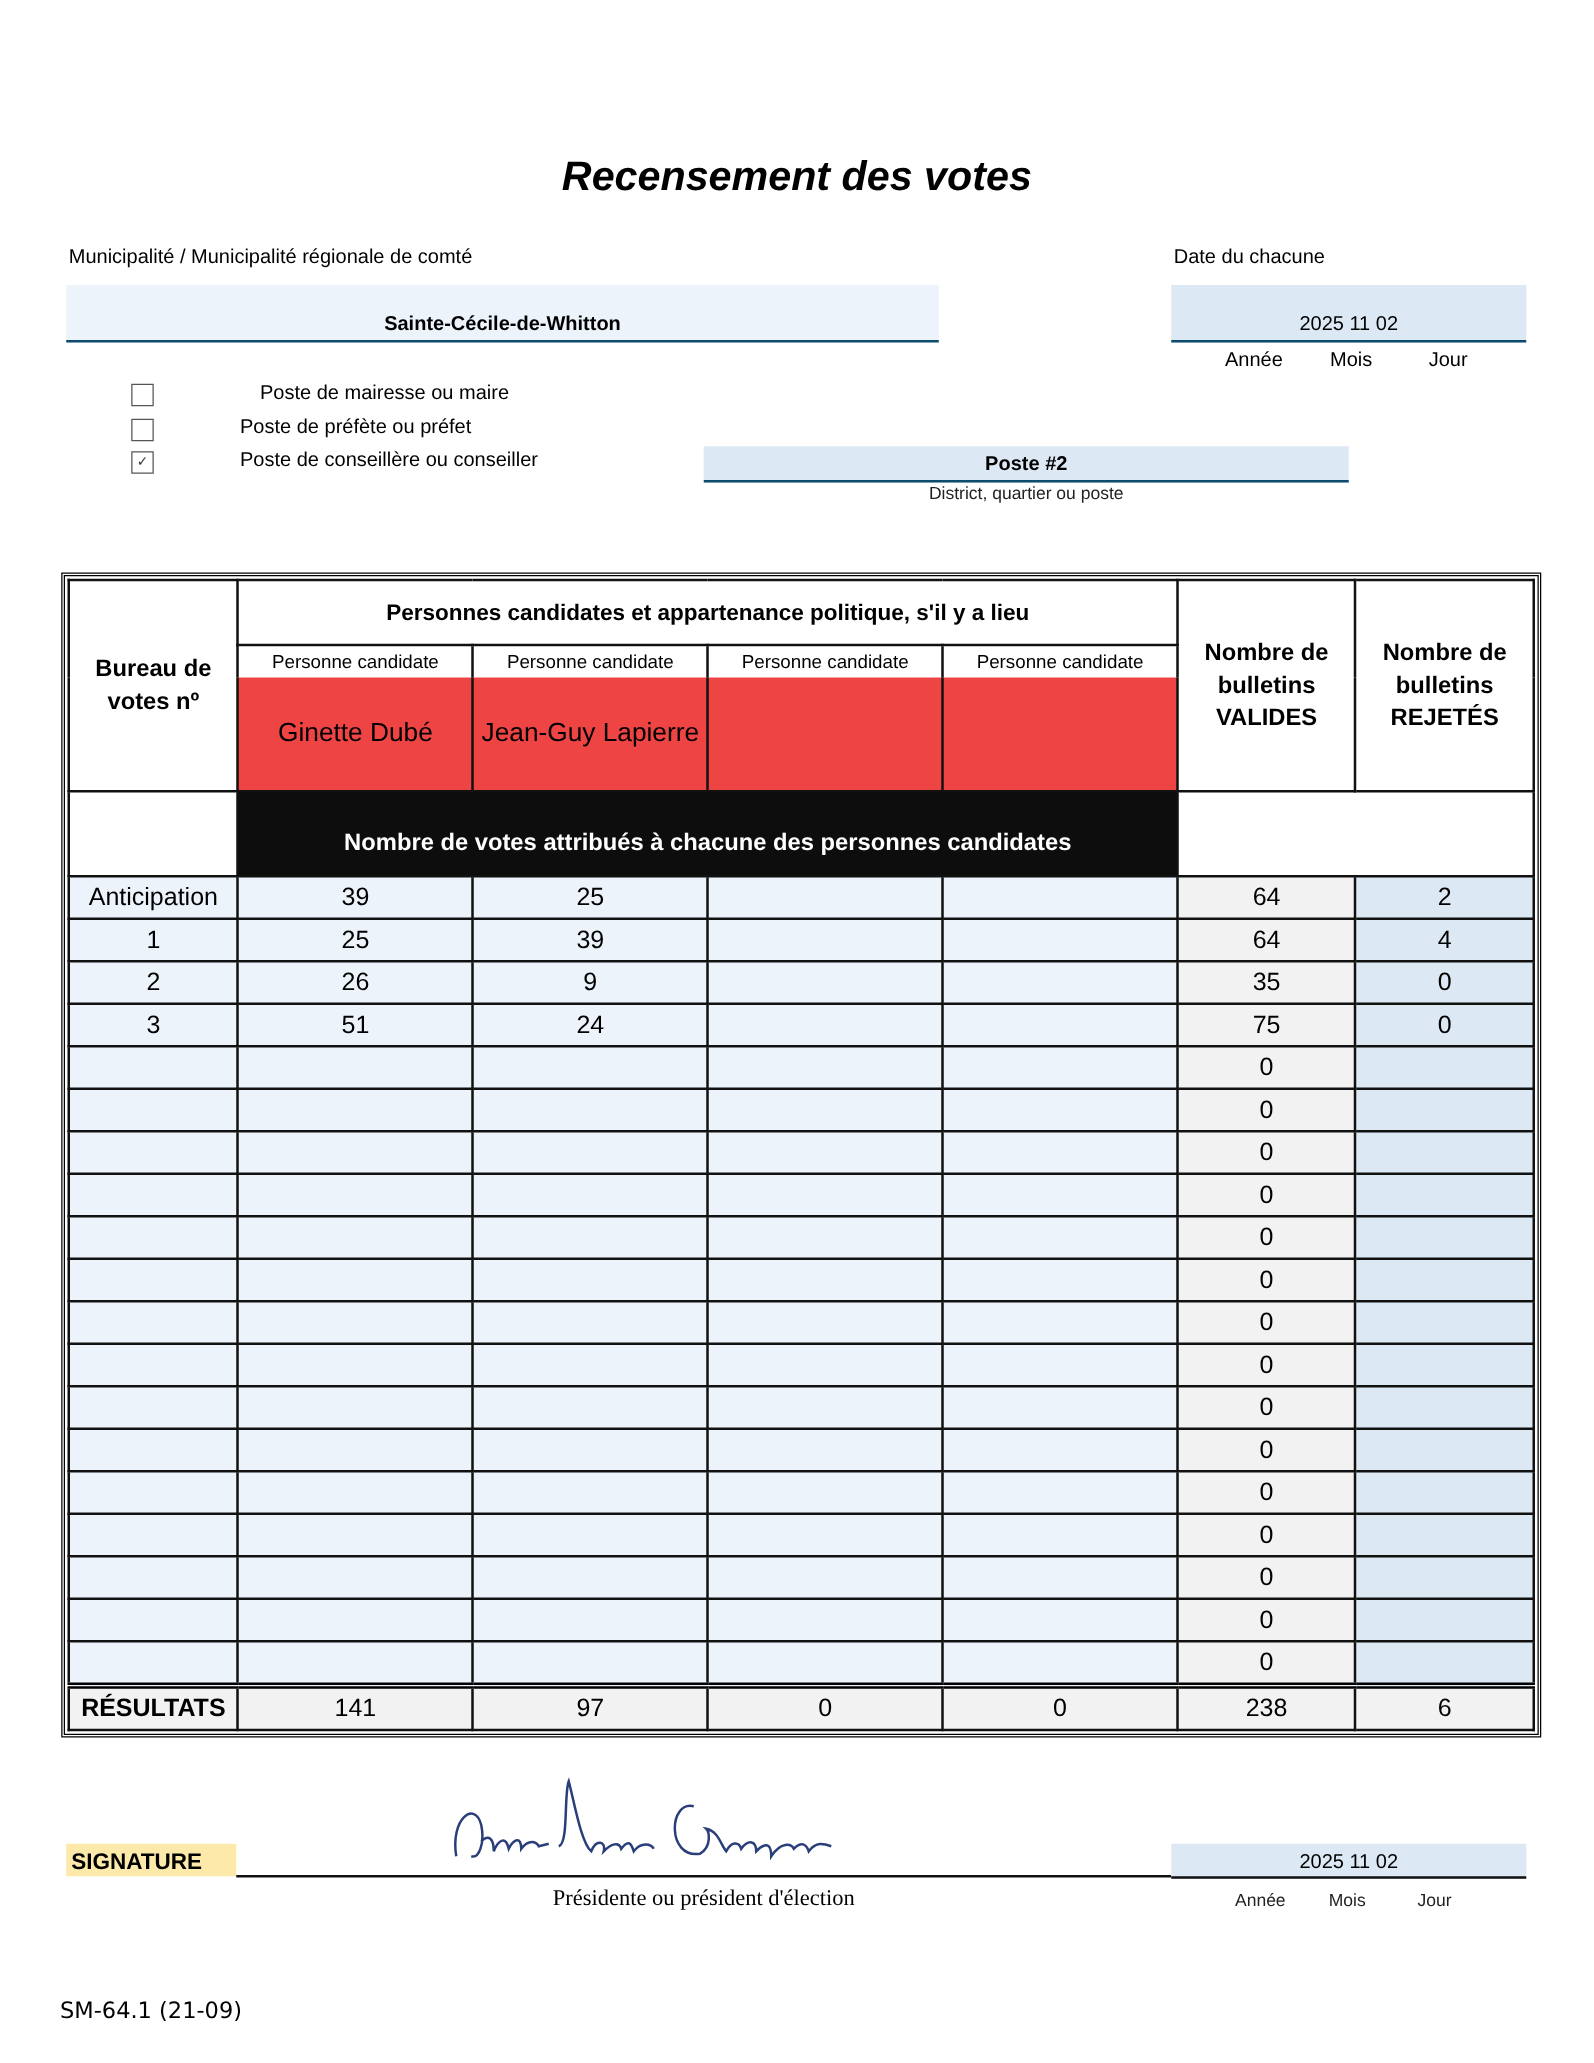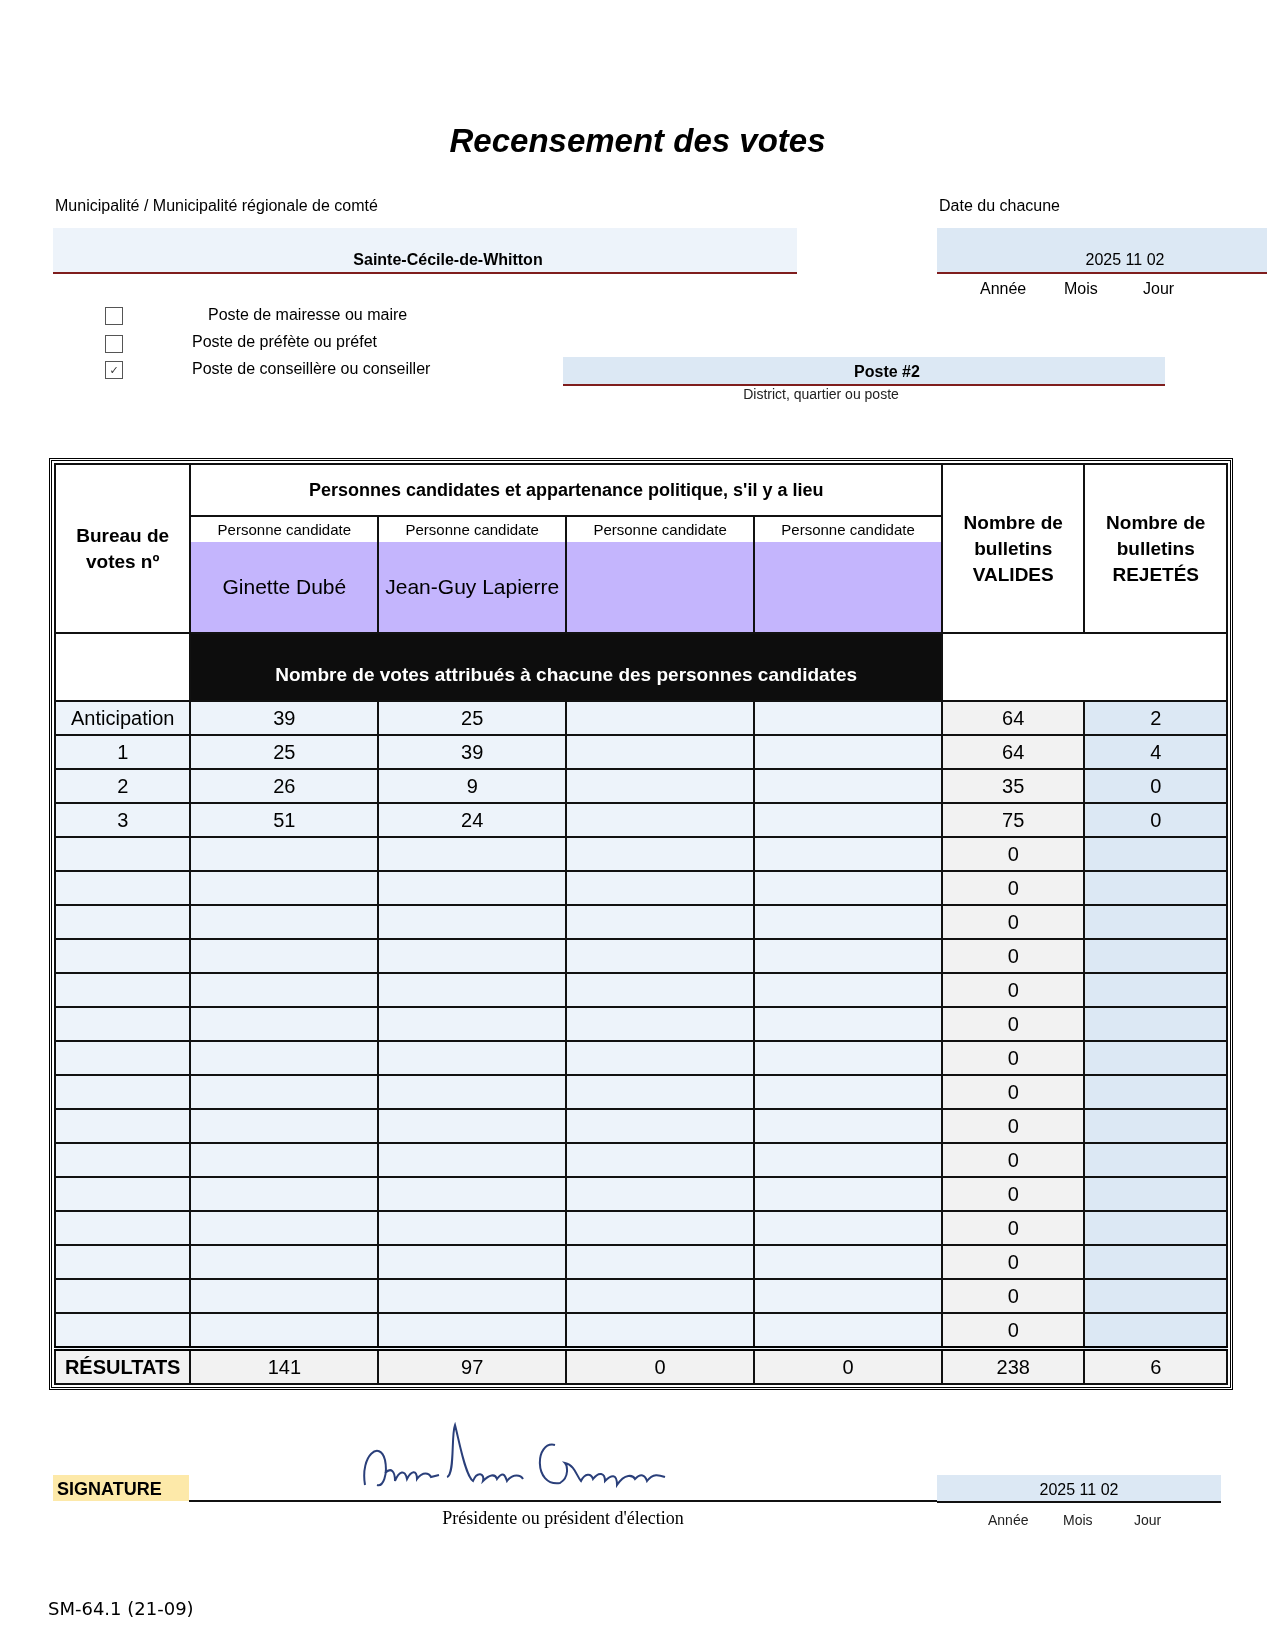--- a/index.html
+++ b/index.html
@@ -1,34 +1,34 @@
 <!DOCTYPE html>
 <html><head>
 <meta charset="utf-8">
 <style>
   html, body { margin: 0; padding: 0; background: #fff; }
   body { width: 1275px; height: 1650px; position: relative; font-family: "Liberation Sans", sans-serif; color: #000; }
   .abs { position: absolute; }
   .title { left: 0; width: 1275px; top: 122px; text-align: center; font-size: 33px; font-weight: bold; font-style: italic; }
   .lbl { font-size: 16px; }
-  .field { background: #e8f0f8; border-bottom: 2px solid #7f1d1d; text-align: center; font-size: 16px; padding-left: 46px; }
+  .field { background: #e8f0f8; border-bottom: 2px solid #0c4a6e; text-align: center; font-size: 16px; }
   .muni-field { left: 53px; top: 228px; width: 698px; height: 44px; line-height: 64px; font-weight: bold; background: #edf3fa; }
   .date-field { left: 937px; top: 228px; width: 284px; height: 44px; line-height: 64px; background: #dce8f4; }
   .date-sub { top: 280px; font-size: 16px; }
   .cb { width: 16px; height: 16px; border: 1px solid #555; background: #fff; font-size: 11px; text-align: center; line-height: 16px; color: #333; }
-  .poste-field { left: 563px; top: 357px; width: 556px; height: 27px; line-height: 30px; font-weight: bold; background: #dce8f4; }
+  .poste-field { left: 563px; top: 357px; width: 516px; height: 27px; line-height: 30px; font-weight: bold; background: #dce8f4; }
   .poste-sub { left: 563px; width: 516px; top: 386px; font-size: 14px; text-align: center; color: #222; }
 
   .tbl-wrap { left: 49px; top: 458px; width: 1174px; border: 3px double #000; padding: 2px; }
   table { border-collapse: collapse; width: 100%; table-layout: fixed; }
   td { border: 2px solid #111; text-align: center; font-size: 20px; padding: 0; height: 32px; }
   .hdr-main { font-weight: bold; font-size: 18px; height: 50px; }
   .hdr-side { font-weight: bold; font-size: 19px; line-height: 26px; }
   .hdr-cand { font-size: 15px; height: 25px; border-bottom: none; text-align: center; }
-  .cand-name { background: #c4b5fd; height: 90px; font-size: 21px; border-top: none; }
+  .cand-name { background: #ef4444; height: 90px; font-size: 21px; border-top: none; }
   .black-band { background: #0d0d0d; color: #fff; font-weight: bold; font-size: 19px; height: 52px; vertical-align: bottom; padding-bottom: 14px; }
   .c-light { background: #edf3fa; }
   .c-gray { background: #f2f2f2; }
   .c-blue { background: #dce8f4; }
   tr.results td { border-top: 5px double #000; font-size: 20px; }
   .res-lbl { font-weight: bold; }
 
   .sig-label { left: 53px; top: 1475px; width: 136px; height: 26px; line-height: 28px; background: #fde9a9; font-weight: bold; font-size: 18px; padding-left: 4px; box-sizing: border-box; }
   .sig-line { left: 189px; top: 1500px; width: 748px; border-top: 2px solid #111; }
   .sig-cap { left: 189px; width: 748px; top: 1508px; text-align: center; font-size: 18px; font-family: Liberation Serif, serif; }

